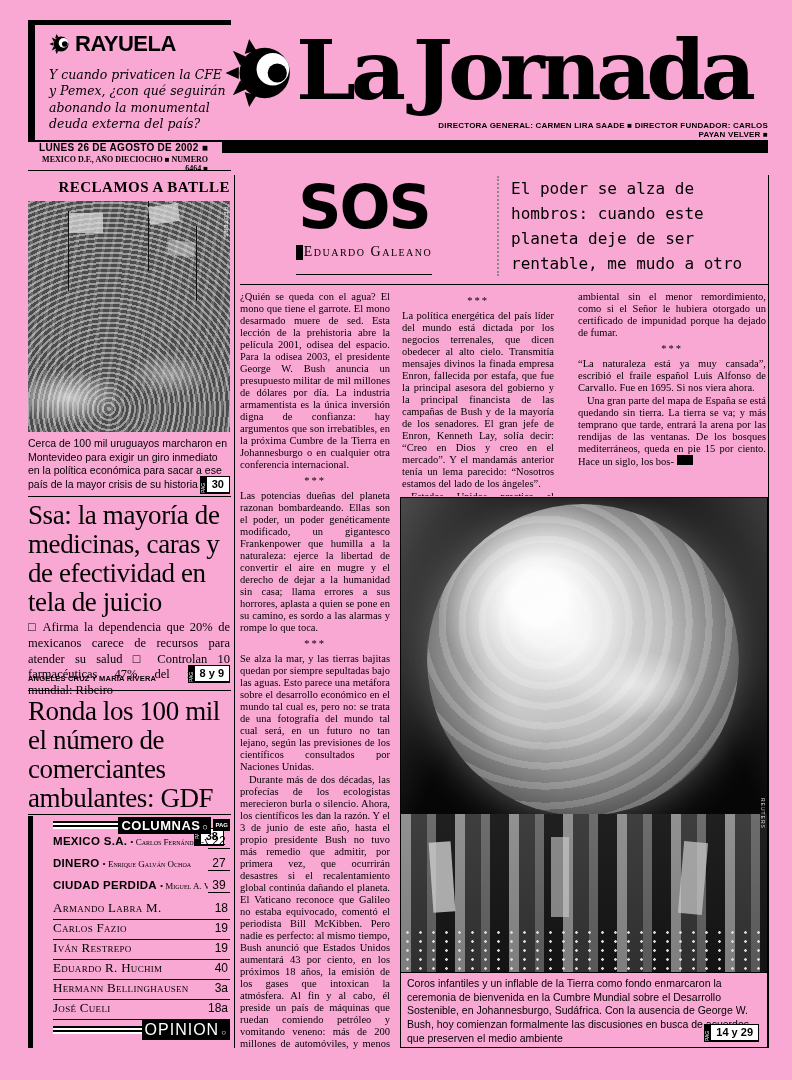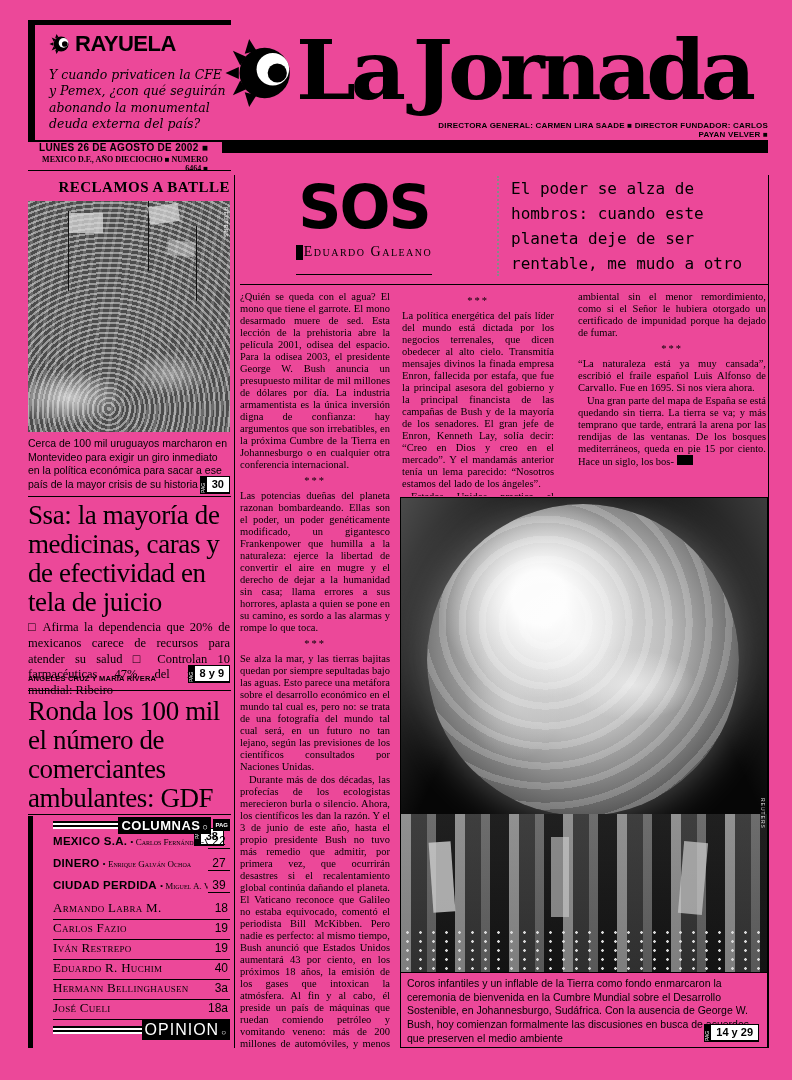--- a/index.html
+++ b/index.html
@@ -1,16 +1,16 @@
 <!DOCTYPE html>
 <html><head>
 <meta charset="utf-8">
 <style>
   html,body{margin:0;padding:0;background:#e8e8e8;}
-  .page{position:relative;width:792px;height:1080px;background:#ec4899;margin:0 auto;overflow:hidden;
+  .page{position:relative;width:792px;height:1080px;background:#f9a8d4;margin:0 auto;overflow:hidden;
         font-family:"Liberation Serif",serif;color:#000;}
   .abs{position:absolute;}
   .hr{position:absolute;background:#000;height:1px;}
   .vr{position:absolute;background:#000;width:1px;}
 
   
   .rayuela{left:28px;top:20px;width:203px;height:122px;box-sizing:border-box;
            border-left:7px solid #000;border-top:5px solid #000;border-bottom:2px solid #000;
            padding:6px 2px 0 14px;}
   .rayuela-head{display:flex;align-items:center;gap:4px;}

